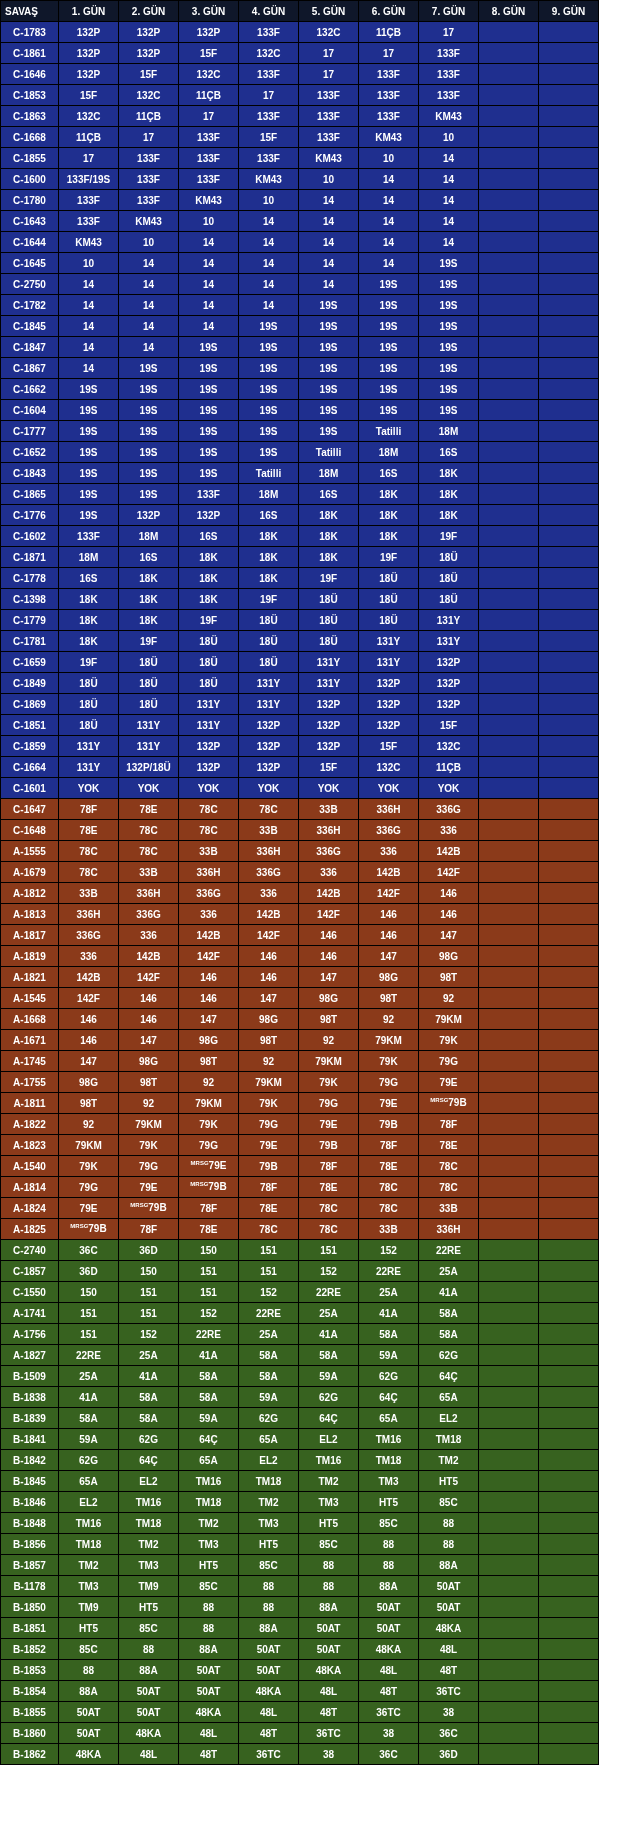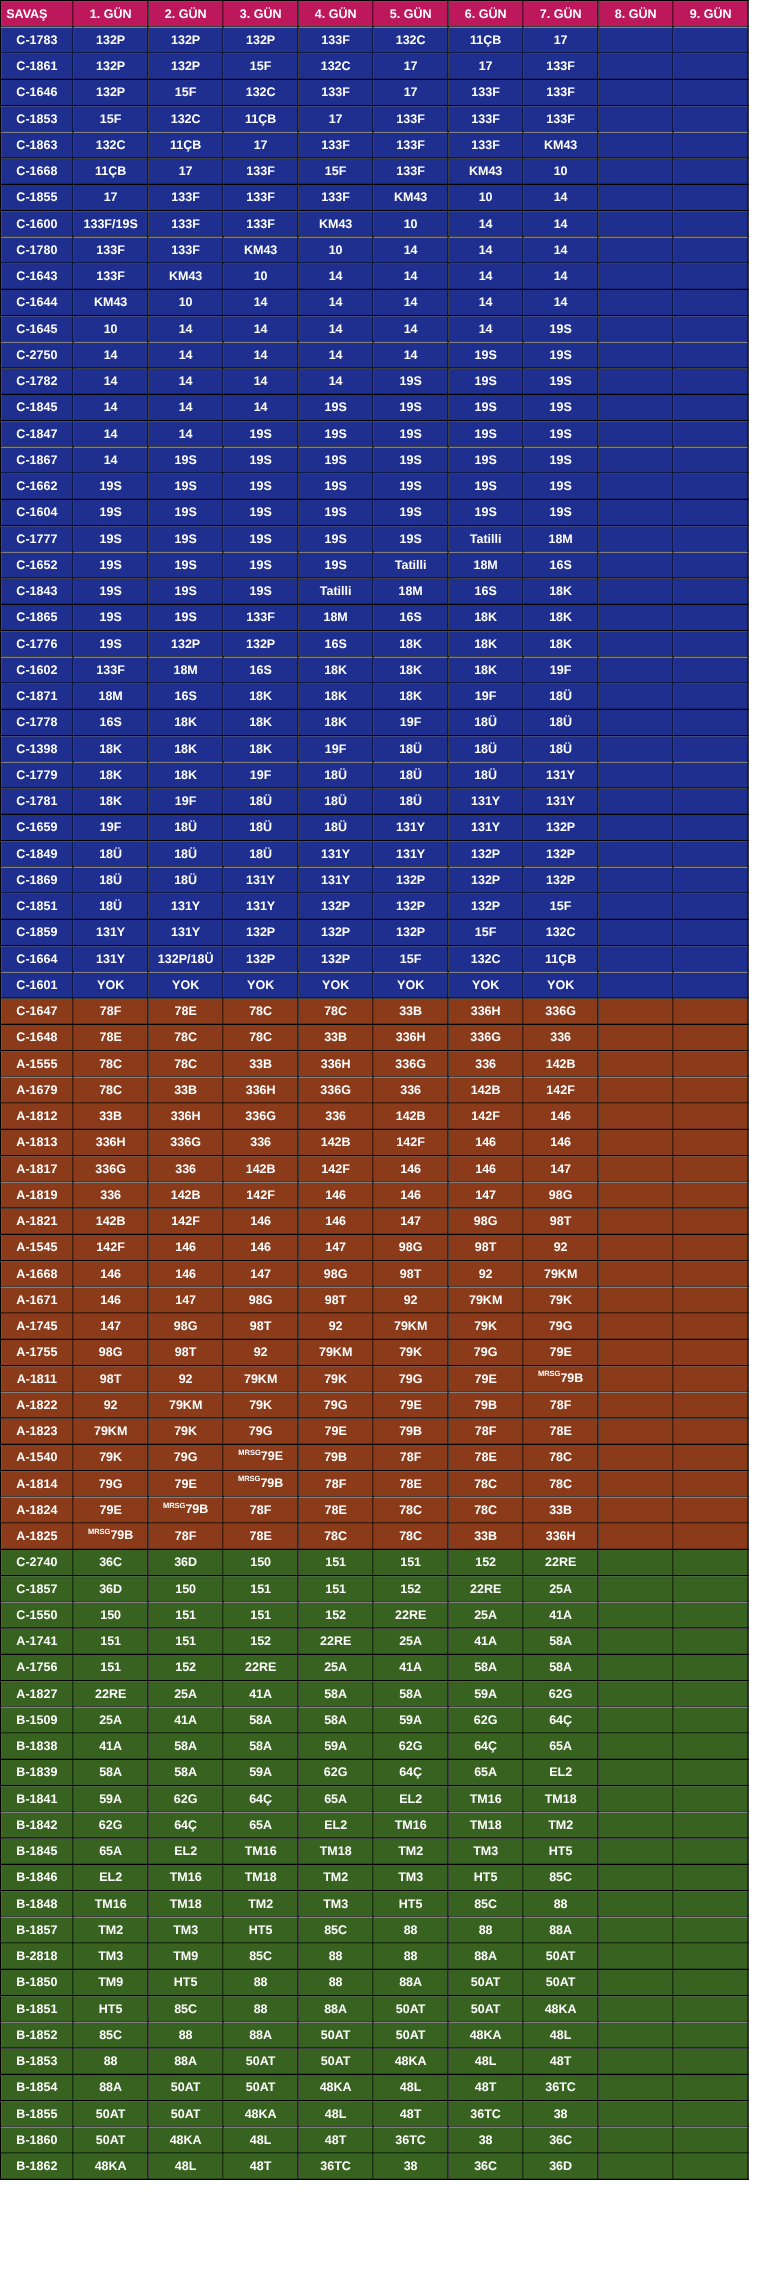--- a/index.html
+++ b/index.html
@@ -27,21 +27,21 @@
     height: 20px;
     padding: 0;
     font-weight: bold;
     white-space: nowrap;
     overflow: hidden;
   }
   col.c0 { width: 58px; }
   col.cx { width: 60px; }
   
   tr.head td {
-    background: #be185d;
+    background: #0f172a;
     color: #ffffff;
     font-size: 10px;
     font-weight: bold;
   }
   tr.head td.lbl { text-align: left; padding-left: 4px; }
   
   tr.blue td {
     background: #1f2f8f;
     color: #ffffff;
   }
@@ -953,33 +953,45 @@
           <td>TM18</td>
           <td>TM2</td>
           <td>TM3</td>
           <td>HT5</td>
           <td>85C</td>
           <td>88</td>
           <td class="empty"></td>
           <td class="empty"></td>
         </tr>
         <tr class="green">
+          <td class="first">B-1856</td>
+          <td>TM18</td>
+          <td>TM2</td>
+          <td>TM3</td>
+          <td>HT5</td>
+          <td>85C</td>
+          <td>88</td>
+          <td>88</td>
+          <td class="empty"></td>
+          <td class="empty"></td>
+        </tr>
+        <tr class="green">
           <td class="first">B-1857</td>
           <td>TM2</td>
           <td>TM3</td>
           <td>HT5</td>
           <td>85C</td>
           <td>88</td>
           <td>88</td>
           <td>88A</td>
           <td class="empty"></td>
           <td class="empty"></td>
         </tr>
         <tr class="green">
-          <td class="first">B-2818</td>
+          <td class="first">B-1178</td>
           <td>TM3</td>
           <td>TM9</td>
           <td>85C</td>
           <td>88</td>
           <td>88</td>
           <td>88A</td>
           <td>50AT</td>
           <td class="empty"></td>
           <td class="empty"></td>
         </tr>

